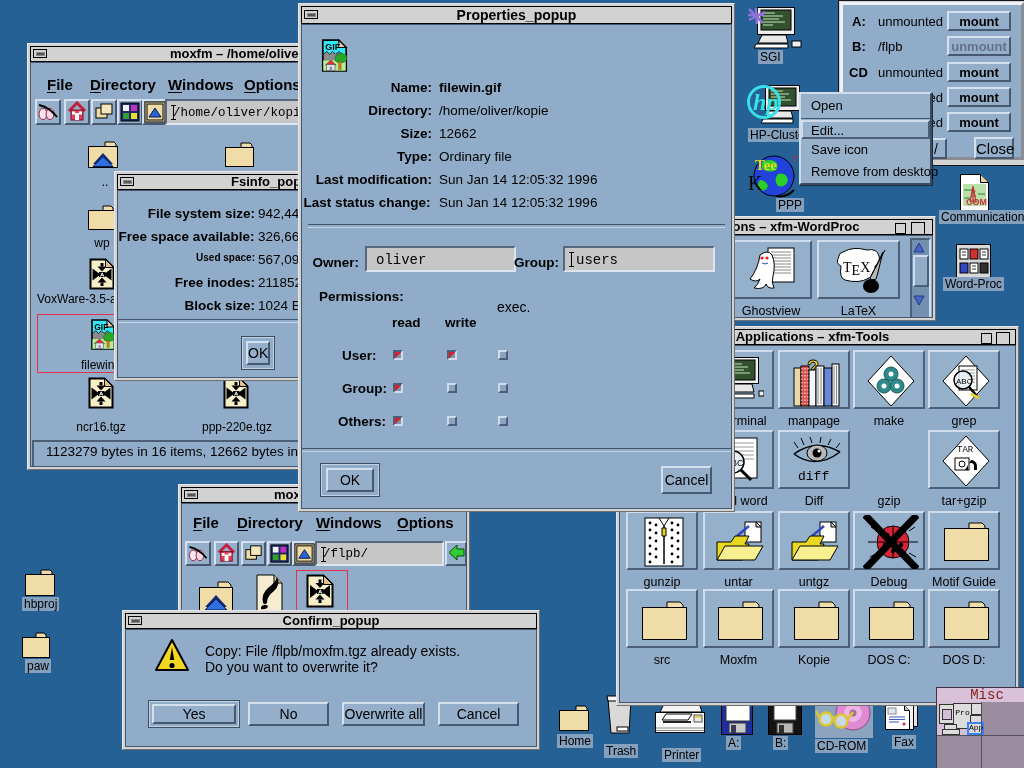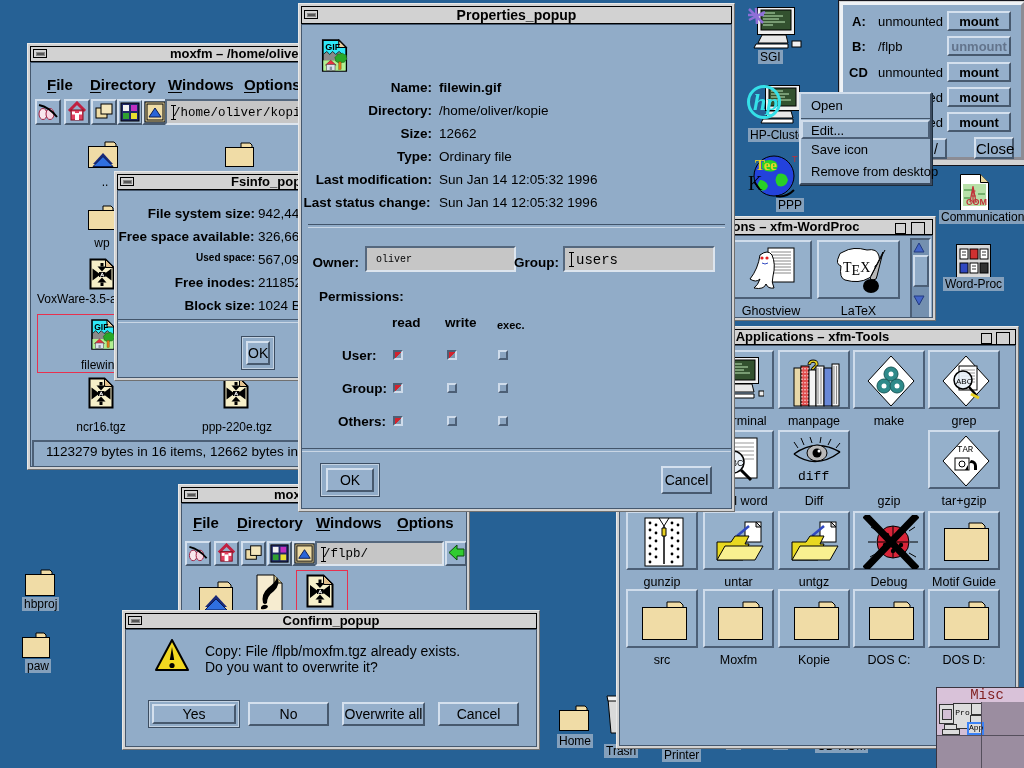--- a/index.html
+++ b/index.html
@@ -378,21 +378,21 @@
             <path d="M6 1 L11 10 H1 Z" fill="#4466c8" stroke="#223a80"></path>
           </svg>
       <div class="abs raised" style="left:1px;top:15px;width:12px;height:28px;background:#91acc8"></div>
       <svg class="abs" style="left:1px;bottom:14px" width="12" height="11">
             <path d="M6 10 L11 1 H1 Z" fill="#4466c8" stroke="#223a80"></path>
           </svg>
     </div>
   </div>
 </div>
 
-<div class="win" style="left:616px;top:326px;width:403px;height:423px;z-index:5">
+<div class="win" style="left:616px;top:326px;width:403px;height:380px;z-index:5">
   <div class="tb"><span style="position:relative;left:-5px">Applications – xfm-Tools</span><span class="mini"></span>
     <span class="abs" style="right:23px;top:3px;width:9px;height:9px;border:1px solid #000;background:#d2d2d2"></span>
     <span class="abs" style="right:5px;top:2px;width:12px;height:11px;border:1px solid #000;background:#d2d2d2"></span>
   </div>
   <div class="body" style="left:2px;top:18px;right:2px;bottom:2px">
 
     <div class="cell" style="left:6px;top:4px;width:72px;height:59px"></div>
     <div class="cell" style="left:83px;top:4px;width:71px;height:59px">
       <svg class="abs" style="left:11px;top:5px" width="48" height="46" viewBox="0 0 48 46">
             <rect x="8.5" y="0.5" width="34" height="26" fill="#efefef" stroke="#000"></rect>
@@ -722,27 +722,27 @@
     <div class="abs" style="left:0px;top:101px;width:130px;text-align:right;font-weight:bold;font-size:13.5px">Size:</div>
     <div class="abs" style="left:137px;top:101px;font-size:13.5px">12662</div>
     <div class="abs" style="left:0px;top:124px;width:130px;text-align:right;font-weight:bold;font-size:13.5px">Type:</div>
     <div class="abs" style="left:137px;top:124px;font-size:13.5px">Ordinary file</div>
     <div class="abs" style="left:0px;top:147px;width:130px;text-align:right;font-weight:bold;font-size:13.5px">Last modification:</div>
     <div class="abs" style="left:137px;top:147px;font-size:13.5px">Sun Jan 14 12:05:32 1996</div>
     <div class="abs" style="left:0px;top:170px;width:130px;text-align:center;font-weight:bold;font-size:13.5px">Last status change:</div>
     <div class="abs" style="left:137px;top:170px;font-size:13.5px">Sun Jan 14 12:05:32 1996</div>
     <div class="sep" style="left:6px;right:6px;top:199px"></div>
     <div class="abs" style="left:0px;top:230px;width:57px;text-align:right;font-weight:bold;font-size:13.5px">Owner:</div>
-    <div class="fld" style="left:63px;top:221px;width:151px;height:26px;line-height:24px;font-size:10px;padding-left:9px">oliver</div>
+    <div class="fld" style="left:63px;top:221px;width:151px;height:26px;line-height:24px;font-size:14px;padding-left:9px">oliver</div>
     <div class="abs" style="left:200px;top:230px;width:57px;text-align:right;font-weight:bold;font-size:13.5px">Group:</div>
     <div class="fld" style="left:261px;top:221px;width:152px;height:26px;line-height:24px;font-size:14px;padding-left:5px"><span class="caret"></span><span style="padding-left:6px">users</span></div>
     <div class="abs" style="left:17px;top:264px;font-weight:bold;font-size:13.5px">Permissions:</div>
     <div class="abs" style="left:90px;top:290px;font-weight:bold;font-size:13.5px">read</div>
     <div class="abs" style="left:143px;top:290px;font-weight:bold;font-size:13.5px">write</div>
-    <div class="abs" style="left:195px;top:294px;font-weight:bold;font-size:11px">exec.</div>
+    <div class="abs" style="left:195px;top:274px;font-weight:normal;font-size:14px">exec.</div>
     <div class="abs" style="left:40px;top:323px;font-weight:bold;font-size:13.5px">User:</div>
     <div class="abs" style="left:40px;top:356px;font-weight:bold;font-size:13.5px">Group:</div>
     <div class="abs" style="left:36px;top:389px;font-weight:bold;font-size:13.5px">Others:</div>
     <div class="abs cb on" style="left:91px;top:325px"></div>
     <div class="abs cb on" style="left:145px;top:325px"></div>
     <div class="abs cb" style="left:196px;top:325px"></div>
     <div class="abs cb on" style="left:91px;top:358px"></div>
     <div class="abs cb" style="left:145px;top:358px"></div>
     <div class="abs cb" style="left:196px;top:358px"></div>
     <div class="abs cb on" style="left:91px;top:391px"></div>

